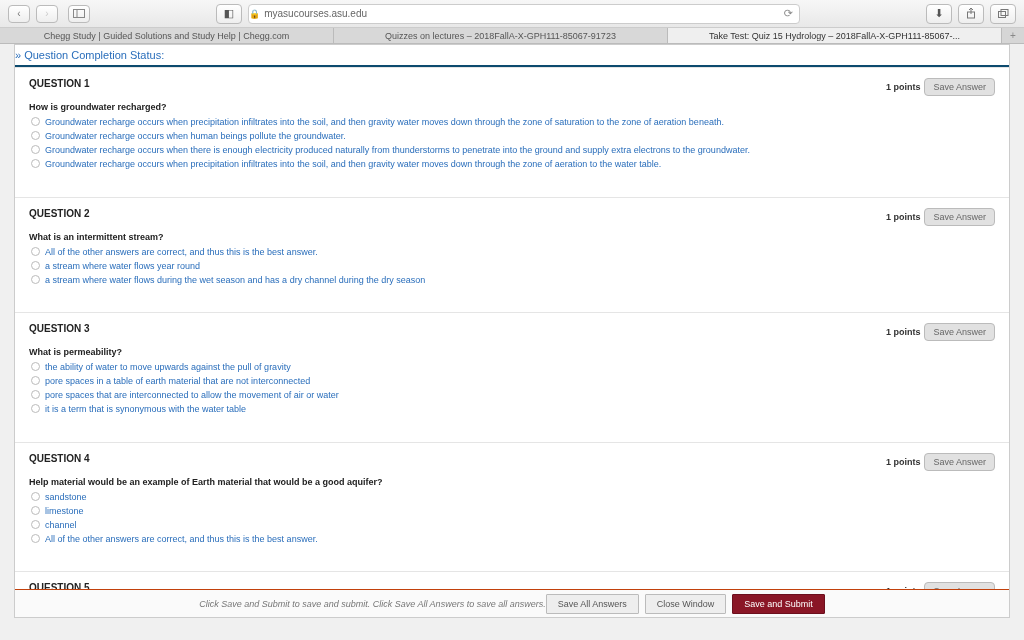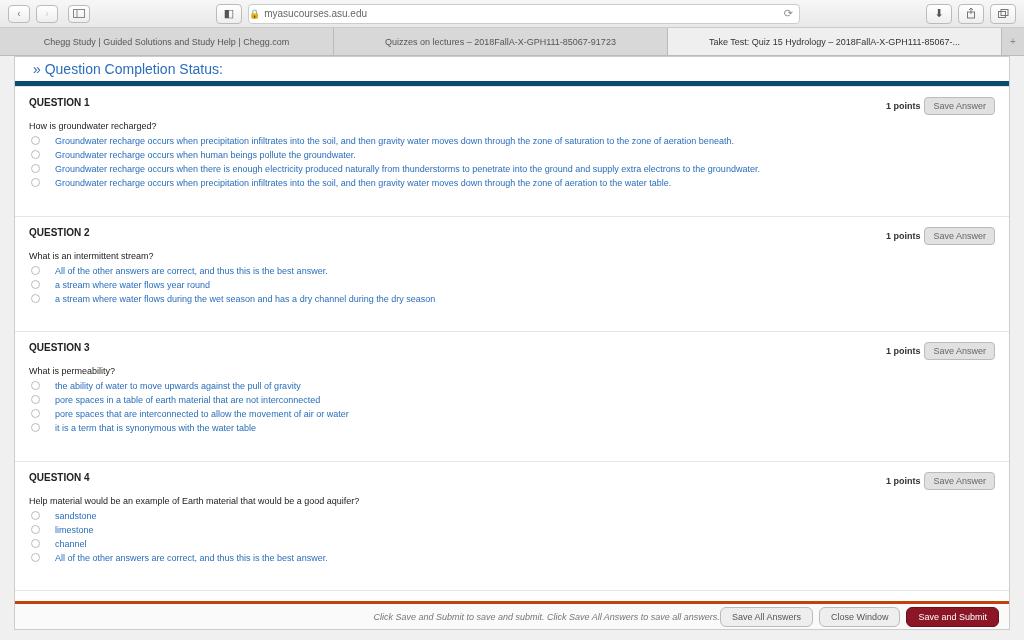--- a/index.html
+++ b/index.html
@@ -46,21 +46,21 @@
     border-radius: 4px;
     background: #fff;
     display:flex; align-items:center; justify-content:center;
     font-size: 10px; color:#666;
     gap:4px;
   }
   .lock { font-size: 9px; color:#888; }
   .right-btns { display:flex; gap:6px; }
   
   .tab-row {
-    height: 28px;
+    height: 16px;
     background: #d6d6d6;
     display: flex;
     border-bottom: 1px solid #bbb;
   }
   .tab {
     flex:1;
     border-right: 1px solid #bbb;
     display:flex; align-items:center; justify-content:center;
     font-size: 9px; color:#555;
     background: #d8d8d8;
@@ -70,24 +70,24 @@
   
   .page {
     background: #fff;
     margin: 0 14px;
     border: 1px solid #ccc;
     height: 574px;
     overflow: hidden;
     position: relative;
   }
   .status-link {
-    font-size: 14px;
+    font-size: 11px;
     color: #2a6ebb;
-    padding: 4px 18px;
-    border-bottom: 5px solid #0c4a6e;
+    padding: 4px 0;
+    border-bottom: 2px solid #0c4a6e;
   }
   .question-block {
     border-top: 1px solid #e5e5e5;
     padding: 10px 14px 14px 14px;
     position: relative;
     margin-bottom: 10px;
   }
   .question-block:last-child { margin-bottom: 0; }
   .q-head {
     display:flex; align-items:flex-start; justify-content:space-between;
@@ -97,42 +97,42 @@
   .q-right { display:flex; align-items:center; gap:4px; }
   .points { font-size:9px; font-weight:600; color:#333; }
   .save-ans {
     font-size: 9px;
     padding: 3px 8px;
     background: #e1e1e1;
     border: 1px solid #bbb;
     border-radius: 4px;
     color:#666;
   }
-  .prompt { font-size: 9px; color:#222; margin: 2px 0 4px 0; }
-  .option-row { display:flex; align-items:flex-start; gap:15px; margin: 2px 0 2px 2px; }
+  .prompt { font-size: 9px; color:#222; margin: 2px 0 4px 0; font-weight: bold; }
+  .option-row { display:flex; align-items:flex-start; gap:5px; margin: 2px 0 2px 2px; }
   .radio {
     width: 9px; height: 9px; border: 1px solid #bbb; border-radius: 50%;
     background: #fff; margin-top: 1px; flex-shrink: 0;
   }
   .opt-text { font-size: 9px; color: #2a6ebb; line-height: 1.35; }
   
   .footer-bar {
     position: absolute;
     left: 0; right: 0; bottom: 0;
     height: 28px;
-    border-top: 3px solid #c2410c;
+    border-top: 1px solid #c2410c;
     background:#fafafa;
-    display:flex; align-items:center; justify-content:flex-end;
+    display:flex; align-items:center; justify-content:center;
     padding: 0 10px;
   }
   .footer-note { font-size: 9px; font-style: italic; color: #777; }
   .footer-btns { display:flex; gap:6px; }
   .fbtn {
     font-size: 9px; padding: 4px 11px;
-    border: 1px solid #bbb; background:#eee; border-radius:6px; color:#555;
+    border: 1px solid #bbb; background:#eee; border-radius:1px; color:#555;
   }
   .fbtn.primary { background:#8a1626; border-color:#6c0f1d; color:#fff; }
   .reload-ico { margin-left:auto; margin-right:6px; font-size:11px; color:#888; }
 </style>
 </head>
 <body>
 
 <div class="browser-bar">
   <div class="nav-btn">‹</div>
   <div class="nav-btn" style="color:#ccc">›</div>

